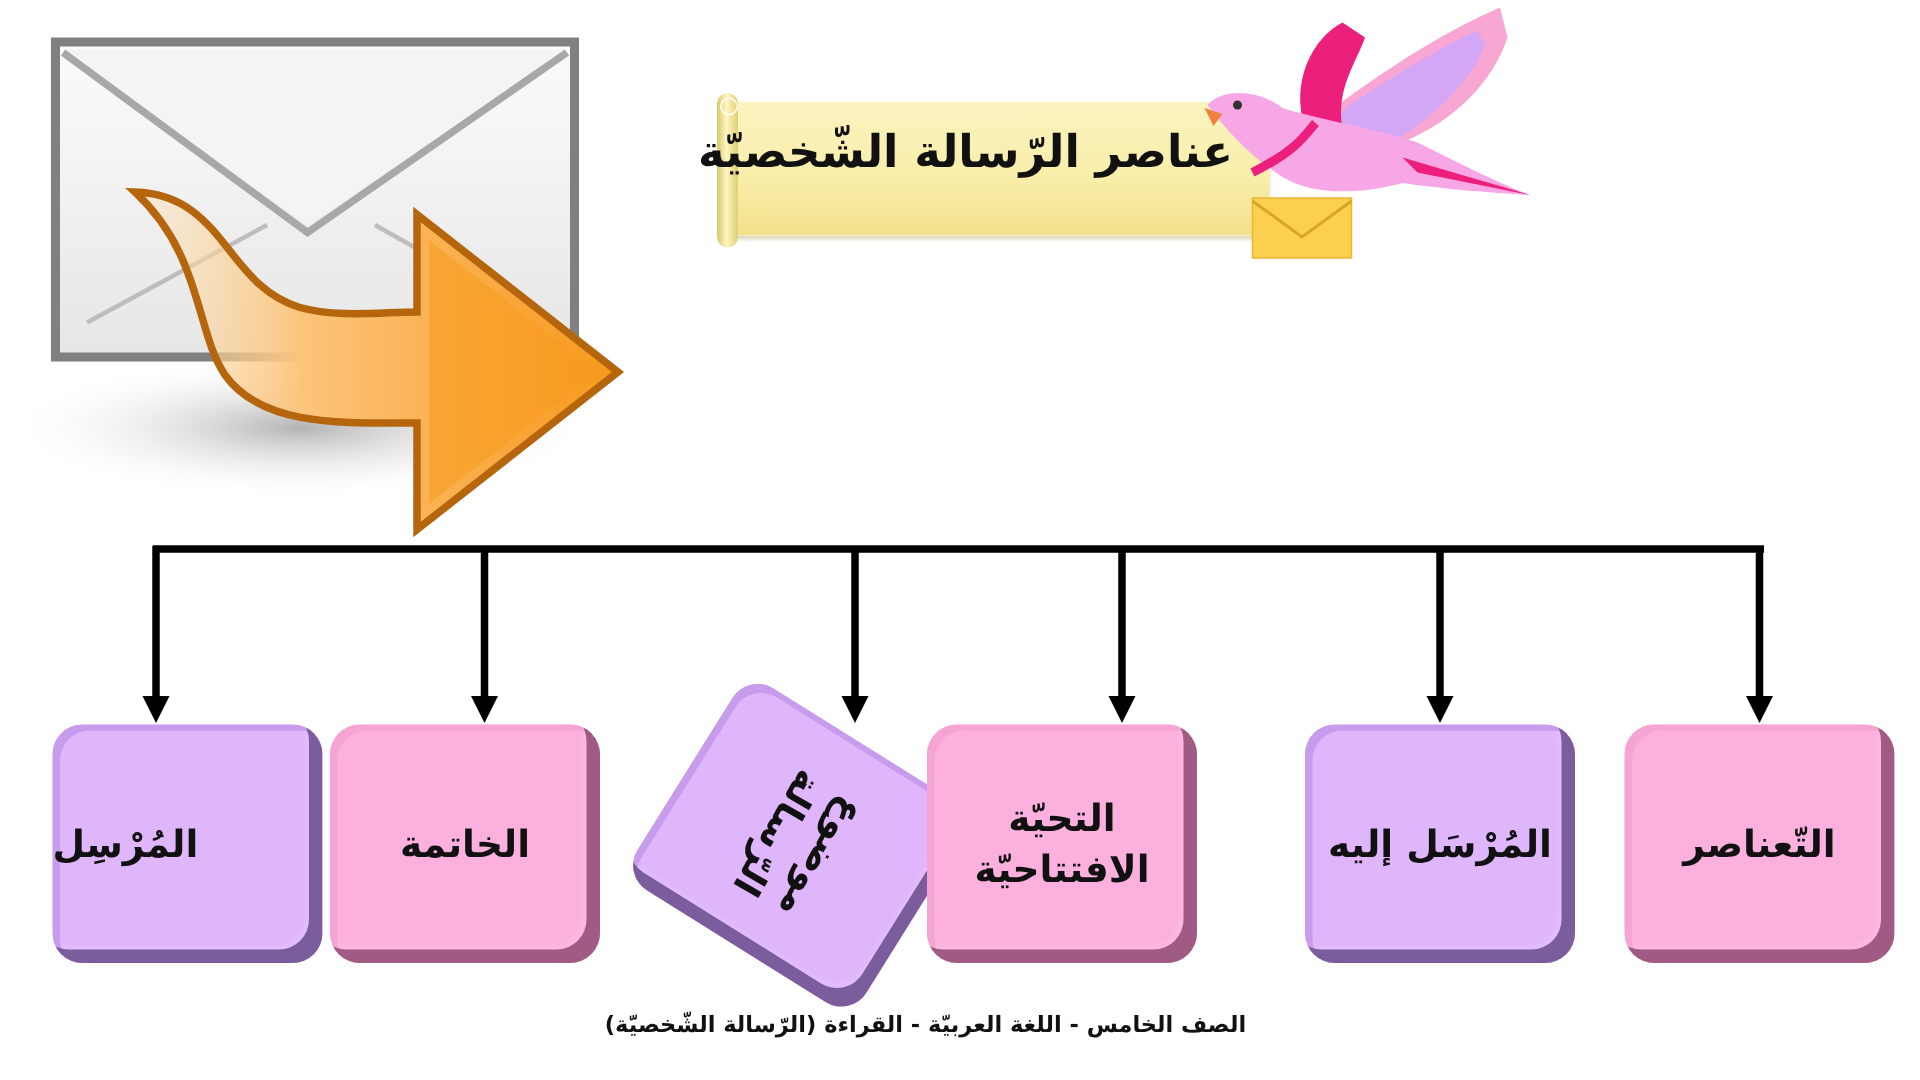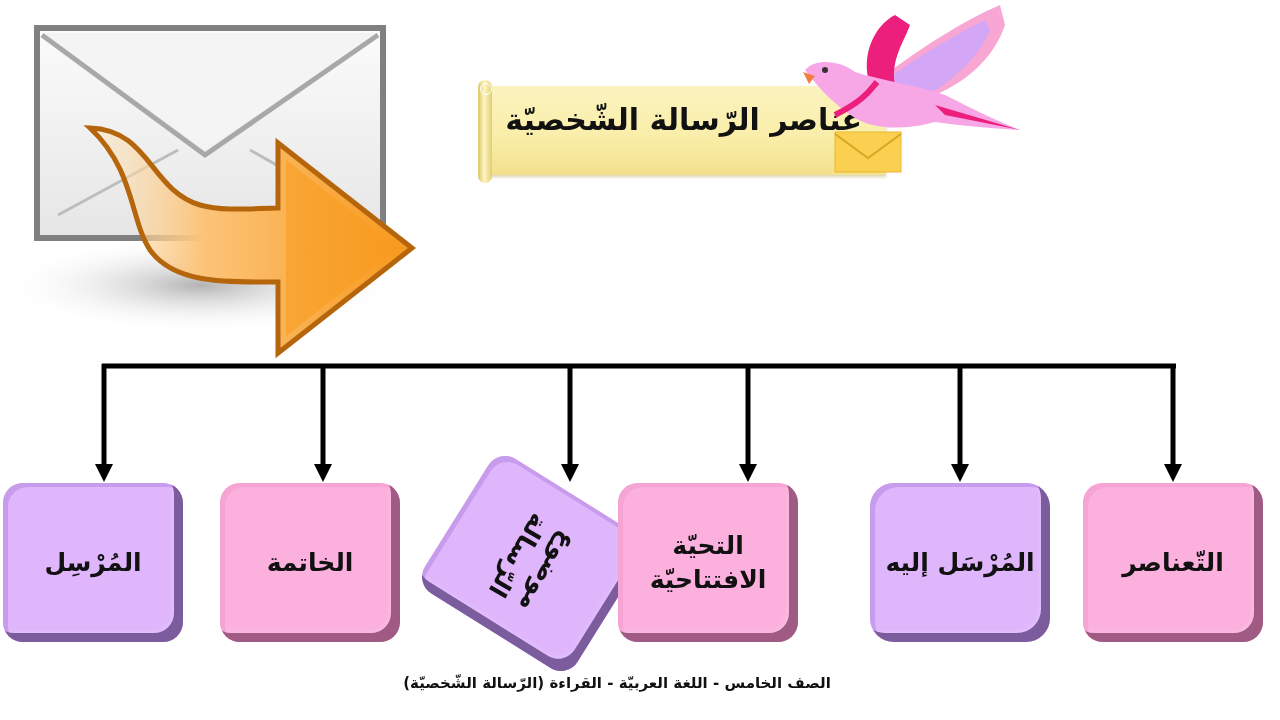--- a/index.html
+++ b/index.html
@@ -1,18 +1,18 @@
 <!DOCTYPE html>
 <html><head>
 <meta charset="utf-8">
 <style>
   html, body { margin:0; padding:0; }
   body { width:1280px; height:720px; position:relative; overflow:hidden; background:#ffffff; font-family:"DejaVu Sans", sans-serif; }
   .abs { position:absolute; }
-  .banner { left:478px; top:80px; width:368px; height:103px;padding-left:40px; }
+  .banner { left:478px; top:62px; width:368px; height:103px; }
   .banner-body { position:absolute; left:10px; top:6px; right:0; bottom:8px;
     background:linear-gradient(180deg,#fbf3c0 0%,#f9eeaa 55%,#f3e08c 100%);
     box-shadow: 0 2px 3px rgba(150,130,40,0.35); }
   .banner-rod { position:absolute; left:0; top:0; width:14px; height:103px; border-radius:7px;
     background:linear-gradient(90deg,#d9c66a 0%,#fff6c2 45%,#e0cd72 100%); }
   .banner-rod::before { content:""; position:absolute; left:2px; top:3px; width:10px; height:10px; border-radius:50%; border:1.5px solid #fff; }
   .banner-title { position:absolute; right:24px; top:22px; font-size:30px; font-weight:bold; color:#111; direction:rtl; white-space:nowrap; letter-spacing:0; }
   .box { position:absolute; top:483px; width:180px; height:159px; border-radius:20px; box-sizing:border-box;
     display:flex; align-items:center; justify-content:center; text-align:center; direction:rtl;
     font-size:25px; font-weight:bold; color:#111; line-height:1.35; }
@@ -90,33 +90,33 @@
   <g fill="#000">
     <polygon points="95,464 113,464 104,482"></polygon>
     <polygon points="314,464 332,464 323,482"></polygon>
     <polygon points="561,464 579,464 570,482"></polygon>
     <polygon points="739,464 757,464 748,482"></polygon>
     <polygon points="951,464 969,464 960,482"></polygon>
     <polygon points="1164,464 1182,464 1173,482"></polygon>
   </g>
 </svg>
 
-<div class="box purple" style="left:3px;">
+<div class="box purple" style="left:35px;justify-content:flex-end;">
   <span>المُرْسِل</span>
 </div>
 <div class="box pink" style="left:220px;">
   <span>الخاتمة</span>
 </div>
 <div class="box purple rot">
   <span class="rot-text">موضوع الرّسالة</span>
 </div>
 <div class="box pink" style="left:618px;">
   <span style="display:block;width:130px;">التحيّة الافتتاحيّة</span>
 </div>
-<div class="box purple" style="left:870px;border-radius:24px;">
+<div class="box purple" style="left:870px;">
   <span>المُرْسَل إليه</span>
 </div>
 <div class="box pink" style="left:1083px;">
   <span>التّعناصر</span>
 </div>
 
 <div class="abs footer">
   <span>الصف الخامس - اللغة العربيّة - القراءة (الرّسالة الشّخصيّة)</span>
 </div>
 

